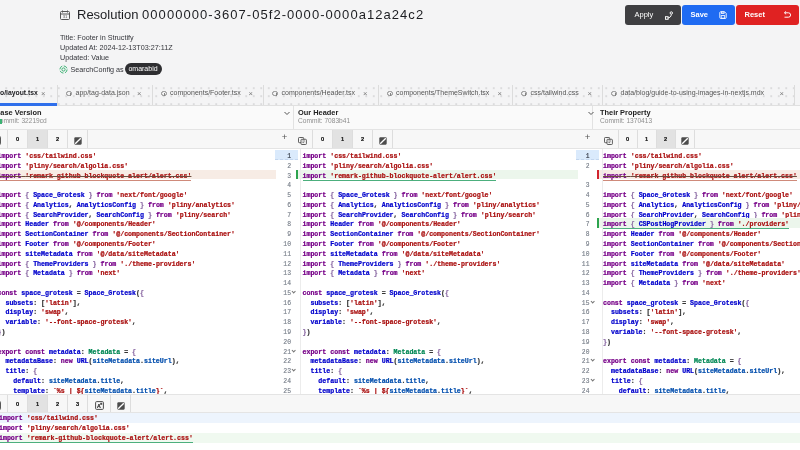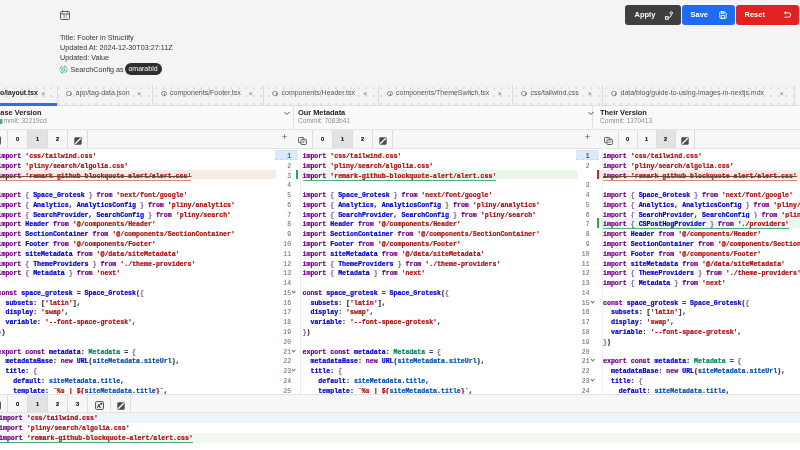--- a/index.html
+++ b/index.html
@@ -20,32 +20,33 @@
     <div class="abs" style="left:0;top:0;width:800px;height:84px;background:#f4f4f5;"></div>
     <div class="abs" style="left:60px;top:10px;">
       <svg width="10" height="10" viewBox="0 0 10 10" style="">
         <rect x="0.5" y="1.5" width="9" height="8" rx="1" fill="none" stroke="#555" stroke-width="1"></rect>
         <line x1="2.5" y1="0.5" x2="2.5" y2="2.5" stroke="#555"></line>
         <line x1="7.5" y1="0.5" x2="7.5" y2="2.5" stroke="#555"></line>
         <line x1="1" y1="4" x2="9" y2="4" stroke="#555"></line>
         <text x="5" y="8.3" font-size="4.2" text-anchor="middle" fill="#555" font-family="Liberation Sans">31</text>
       </svg>
     </div>
+    <div class="abs" style="left:77px;top:7px;font-size:13px;font-weight:400;color:#1c1d21;">Resolution <span style="letter-spacing:1.05px;">00000000-3607-05f2-0000-0000a12a24c2</span></div>
     <div class="abs" style="left:60px;top:33.1px;font-size:7.2px;color:#33343a;">Title: Footer in Structify</div>
-    <div class="abs" style="left:60px;top:43.0px;font-size:7.2px;color:#33343a;">Updated At: 2024-12-30T03:27:11Z</div>
+    <div class="abs" style="left:60px;top:43.0px;font-size:7.2px;color:#33343a;">Updated At: 2024-12-13T03:27:11Z</div>
     <div class="abs" style="left:60px;top:53.0px;font-size:7.2px;color:#33343a;">Updated: Value</div>
     <div class="abs" style="left:59px;top:64.5px;line-height:0;">
       <svg width="9" height="9" viewBox="0 0 9 9" style="">
         <circle cx="4.5" cy="4.5" r="3.6" fill="none" stroke="#3bb273" stroke-width="1" stroke-dasharray="4 1.6"></circle>
         <circle cx="4.5" cy="4.5" r="1.6" fill="none" stroke="#3bb273" stroke-width="1"></circle>
       </svg>
     </div>
     <div class="abs" style="left:70.5px;top:64.8px;font-size:7.2px;color:#33343a;">SearchConfig as</div>
     <div class="abs" style="left:124.5px;top:63.2px;width:37px;height:11.5px;border-radius:6px;background:#2e2e31;color:#fff;font-size:7px;text-align:center;line-height:11.5px;">omarabid</div>
-    <div class="abs" style="left:624.5px;top:5px;width:56px;height:19.5px;background:#3f3f42;border-radius:3px;color:#fff;font-size:7.5px;font-weight:700;line-height:19.5px;padding-left:10px;">Apply<svg width="9" height="9" viewBox="0 0 9 9" style="position:absolute;right:7px;top:6px;">
+    <div class="abs" style="left:624.5px;top:5px;width:56px;height:19.5px;background:#3f3f42;border-radius:3px;color:#fff;font-size:7.5px;font-weight:400;line-height:19.5px;padding-left:10px;">Apply<svg width="9" height="9" viewBox="0 0 9 9" style="position:absolute;right:7px;top:6px;">
         <circle cx="6.3" cy="2" r="1.2" fill="none" stroke="#fff" stroke-width="0.95"></circle>
         <path d="M6.3 3.4 C6.3 5.6 4.6 7 2.6 7" fill="none" stroke="#fff" stroke-width="0.95"></path>
         <rect x="0.5" y="5.7" width="2.6" height="2.6" fill="none" stroke="#fff" stroke-width="0.95"></rect>
       </svg></div>
     <div class="abs" style="left:681.5px;top:5px;width:53px;height:19.5px;background:#1f6bf2;border-radius:3px;color:#fff;font-size:7.5px;font-weight:700;line-height:19.5px;padding-left:9px;">Save<svg width="8" height="8" viewBox="0 0 8 8" style="position:absolute;right:8px;top:6px;">
         <path d="M0.8 1.6 a0.8 0.8 0 0 1 0.8-0.8 H5.6 L7.2 2.4 V6.6 a0.8 0.8 0 0 1-0.8 0.8 H1.6 a0.8 0.8 0 0 1-0.8-0.8 Z" fill="none" stroke="#fff" stroke-width="0.9"></path>
         <rect x="2.2" y="4.6" width="3.5" height="2.6" fill="none" stroke="#fff" stroke-width="0.8"></rect>
         <rect x="2.5" y="0.9" width="2.6" height="1.6" fill="none" stroke="#fff" stroke-width="0.8"></rect>
       </svg></div>
     <div class="abs" style="left:735.5px;top:5px;width:63px;height:19.5px;background:#e02222;border-radius:3px;color:#fff;font-size:7.5px;font-weight:700;line-height:19.5px;padding-left:9px;">Reset<svg width="8" height="8" viewBox="0 0 8 8" style="position:absolute;right:8px;top:6px;">
@@ -84,28 +85,28 @@
     <div class="abs" style="left:0;top:106px;width:800px;height:22.5px;background:#fafafa;"></div>
     <div class="abs" style="left:293px;top:106px;width:1px;height:42.5px;background:#e2e2e2;"></div>
     <div class="abs" style="left:592px;top:106px;width:1px;height:42.5px;background:#e2e2e2;"></div>
     <div class="abs" style="left:-5px;top:107.5px;font-size:7.4px;font-weight:700;color:#222;">Base Version</div>
     <div class="abs" style="left:-5px;top:117.2px;font-size:6.6px;color:#8e8e8e;">Commit: 32219cd</div>
     <div class="abs" style="left:283px;top:109px;width:8px;height:8px;">
       <svg width="8" height="8" viewBox="0 0 8 8" style="">
         <path d="M1.5 3 L4 5.5 L6.5 3" fill="none" stroke="#555" stroke-width="1"></path>
       </svg>
     </div>
-    <div class="abs" style="left:298px;top:107.5px;font-size:7.4px;font-weight:700;color:#222;">Our Metadata</div>
+    <div class="abs" style="left:298px;top:107.5px;font-size:7.4px;font-weight:700;color:#222;">Our Header</div>
     <div class="abs" style="left:298px;top:117.2px;font-size:6.6px;color:#8e8e8e;">Commit: 7083b41</div>
     <div class="abs" style="left:587px;top:109px;width:8px;height:8px;">
       <svg width="8" height="8" viewBox="0 0 8 8" style="">
         <path d="M1.5 3 L4 5.5 L6.5 3" fill="none" stroke="#555" stroke-width="1"></path>
       </svg>
     </div>
-    <div class="abs" style="left:600px;top:107.5px;font-size:7.4px;font-weight:700;color:#222;">Their Version</div>
+    <div class="abs" style="left:600px;top:107.5px;font-size:7.4px;font-weight:700;color:#222;">Their Property</div>
     <div class="abs" style="left:600px;top:117.2px;font-size:6.6px;color:#8e8e8e;">Commit: 1370413</div>
     <div class="abs" style="left:0;top:119px;width:1.6px;height:4.6px;background:#3bb273;"></div>
     <div class="toolstrip" style="top:128.5px;"></div>
     <div class="tbtn" style="top:129.5px;height:18px;left:-12px;width:20px;"><span class="ticon" style="margin-top:4px;"><svg width="8" height="9" viewBox="0 0 8 9" style="">
           <rect x="0.5" y="0.5" width="6" height="8" rx="0.8" fill="none" stroke="#444" stroke-width="0.9"></rect>
           <line x1="2" y1="2.5" x2="5" y2="2.5" stroke="#444" stroke-width="0.8"></line>
           <line x1="2" y1="4.5" x2="5" y2="4.5" stroke="#444" stroke-width="0.8"></line>
         </svg></span></div>
     <div class="tbtn" style="top:129.5px;height:18px;left:8px;width:20px;">0</div>
     <div class="tbtn pressed" style="top:129.5px;height:18px;left:28px;width:20px;">1</div>

